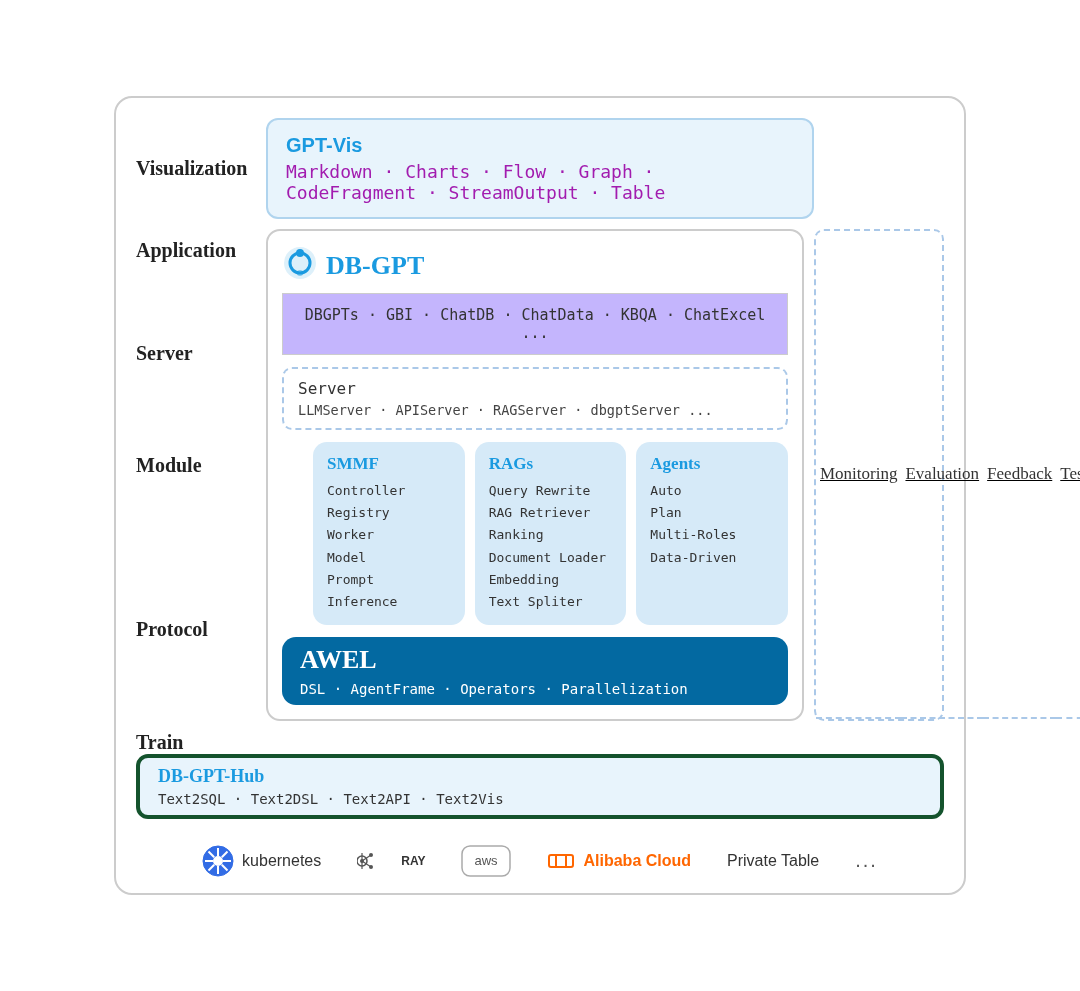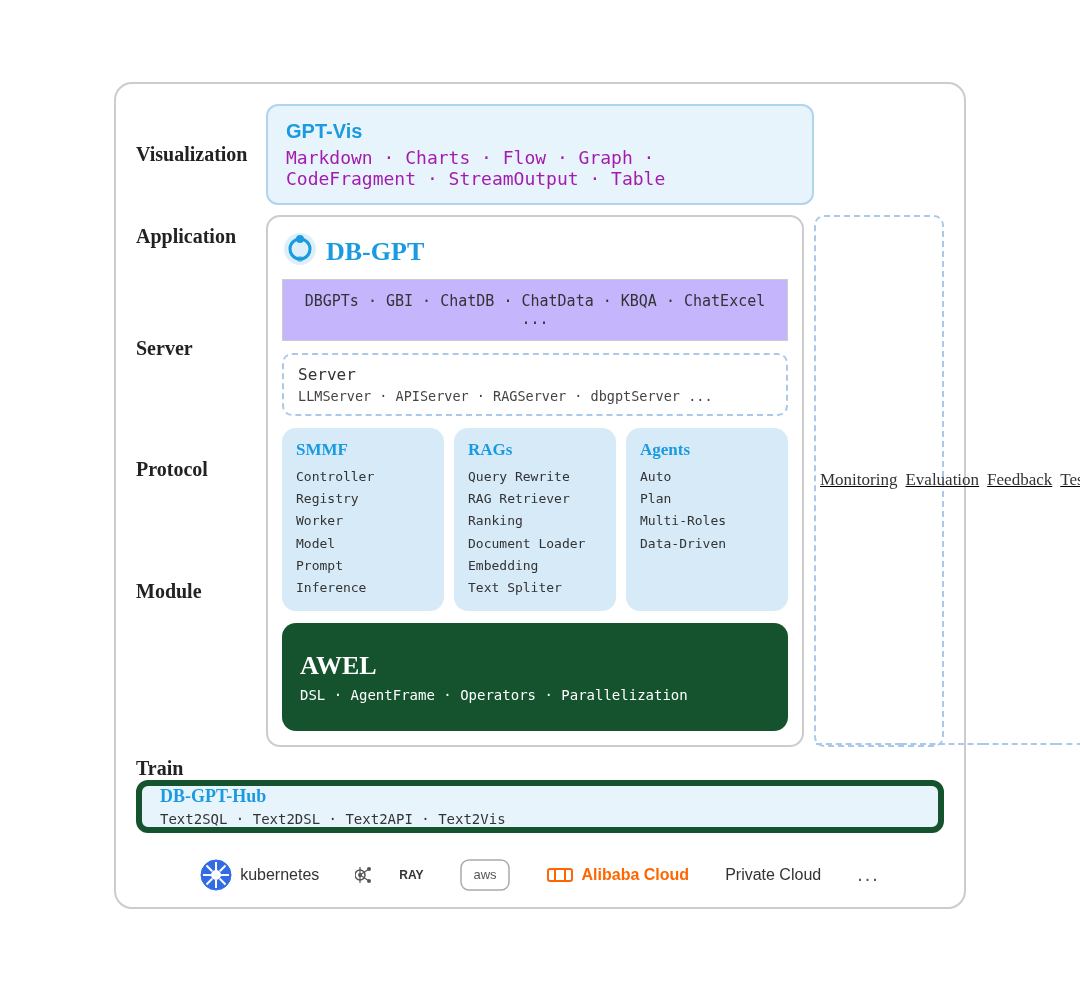--- a/index.html
+++ b/index.html
@@ -148,20 +148,21 @@
       font-size: 13.5px;
       color: #444;
       font-family: monospace;
     }
 
     
     .modules-row {
       display: flex;
       gap: 10px;
       margin-bottom: 12px;
+      margin-left: 31px;
     }
     .module-box {
       flex: 1;
       background: #d6eaf8;
       border-radius: 14px;
       padding: 12px 14px;
     }
     .module-title {
       font-size: 17px;
       font-weight: bold;
@@ -171,43 +172,43 @@
     }
     .module-item {
       font-size: 13px;
       color: #333;
       line-height: 1.7;
       font-family: monospace;
     }
 
     
     .awel-box {
-      background: #14532d;
+      background: #0369a1;
       border-radius: 14px;
-      padding: 28px 18px;
+      padding: 8px 18px;
     }
     .awel-title {
       font-size: 26px;
       font-weight: bold;
       color: #fff;
       font-family: 'Georgia', serif;
       margin-bottom: 6px;
     }
     .awel-items {
       font-size: 14px;
       color: #fff;
       font-family: monospace;
     }
 
     
     .train-box {
       background: #e8f4fc;
-      border: 6px solid #14532d;
+      border: 4px solid #14532d;
       border-radius: 12px;
-      padding: 0 18px;
+      padding: 8px 18px;
     }
     .train-title {
       font-size: 18px;
       font-weight: bold;
       color: #1a9ae0;
       margin-bottom: 4px;
       font-family: 'Georgia', serif;
     }
     .train-items {
       font-size: 14px;
@@ -251,22 +252,22 @@
       </div>
     </div>
     <div style="width:130px;min-width:130px;"></div>
   </div>
 
   <div class="layer-row" style="align-items:stretch; margin-bottom:10px;">
 
     <div style="width:130px;min-width:130px;display:flex;flex-direction:column;justify-content:space-between;">
       <div class="layer-label" style="flex:1;align-items:flex-start;padding-top:10px;font-size:20px;">Application</div>
       <div class="layer-label" style="flex:1;align-items:flex-start;padding-top:0;font-size:20px;">Server</div>
+      <div class="layer-label" style="flex:1.5;align-items:flex-start;padding-top:10px;font-size:20px;">Module</div>
       <div class="layer-label" style="flex:1;align-items:flex-start;padding-top:10px;font-size:20px;">Protocol</div>
-      <div class="layer-label" style="flex:1.5;align-items:flex-start;padding-top:10px;font-size:20px;">Module</div>
     </div>
 
     <div class="app-big-box" style="flex:1;">
 
       <div class="dbgpt-header">
 
         <svg class="dbgpt-logo" viewBox="0 0 36 36" xmlns="http://www.w3.org/2000/svg">
           <circle cx="18" cy="18" r="16" fill="#1a9ae0" opacity="0.15"></circle>
           <circle cx="18" cy="18" r="10" fill="none" stroke="#1a9ae0" stroke-width="3"></circle>
           <circle cx="18" cy="8" r="4" fill="#1a9ae0"></circle>
@@ -391,21 +392,21 @@
     <div class="footer-item alibaba">
       <svg width="28" height="20" viewBox="0 0 28 20">
         <rect x="2" y="4" width="24" height="12" rx="2" fill="none" stroke="#f60" stroke-width="2"></rect>
         <line x1="9" y1="4" x2="9" y2="16" stroke="#f60" stroke-width="2"></line>
         <line x1="19" y1="4" x2="19" y2="16" stroke="#f60" stroke-width="2"></line>
       </svg>
       <span>Alibaba Cloud</span>
     </div>
 
     <div class="footer-item">
-      <span>Private Cloud</span>
+      <span>Private Table</span>
     </div>
 
     <div class="footer-item">
       <span style="font-size:20px;letter-spacing:2px;color:#555;">...</span>
     </div>
   </div>
 
 </div>
 
 </body></html>

